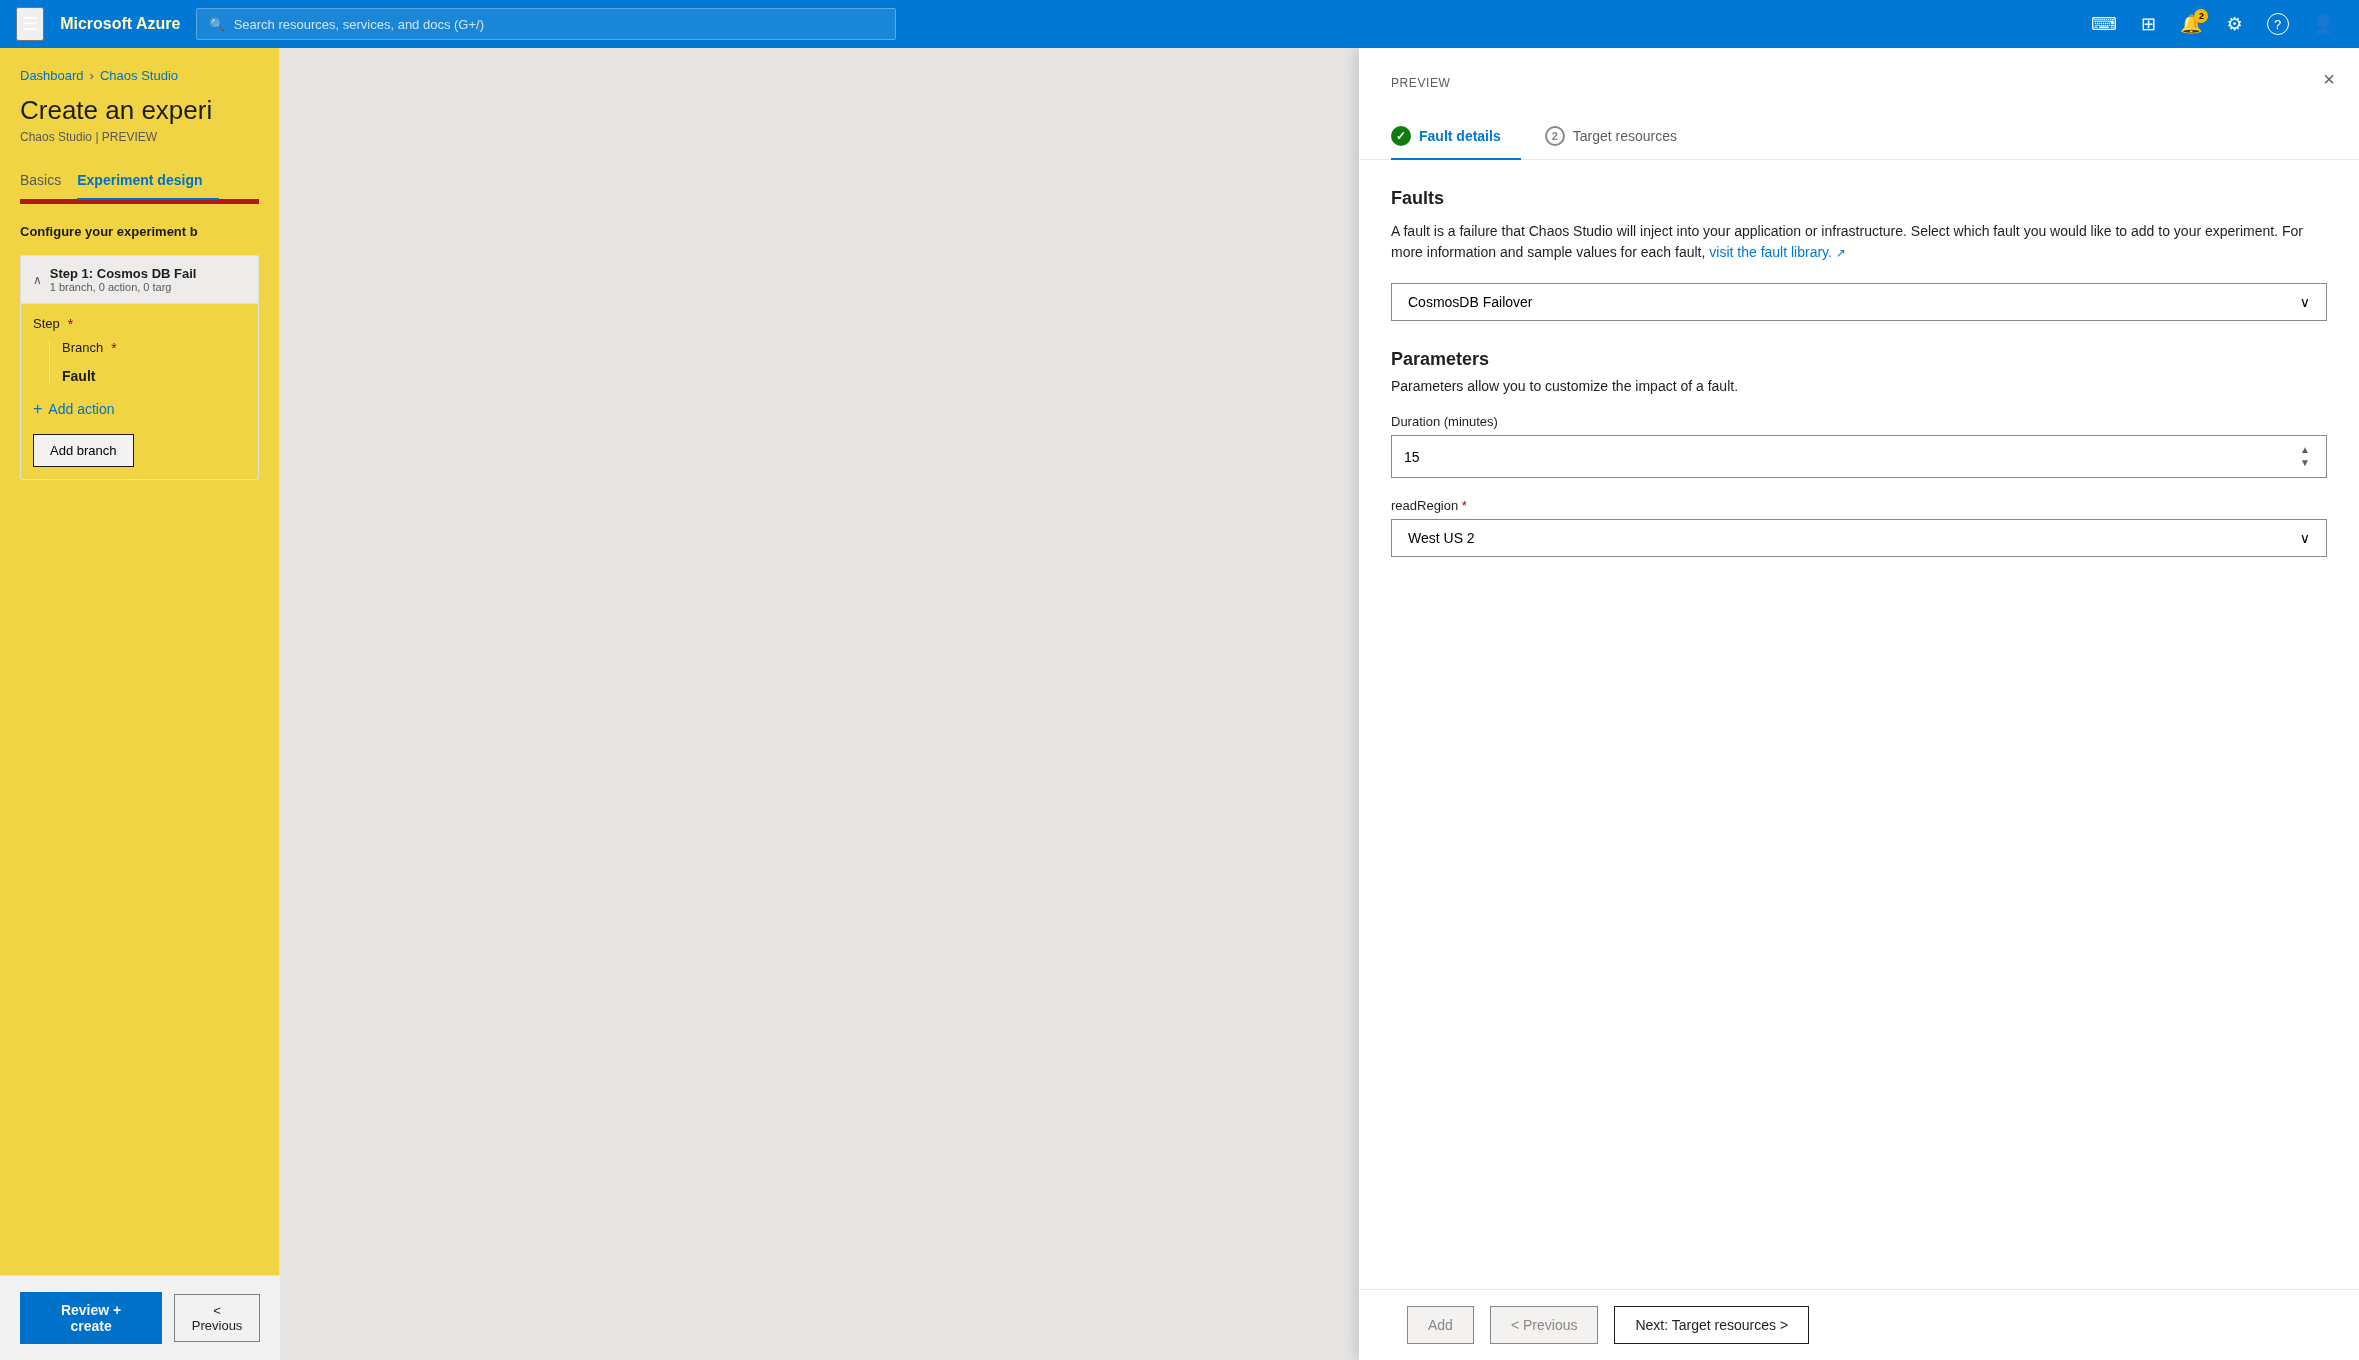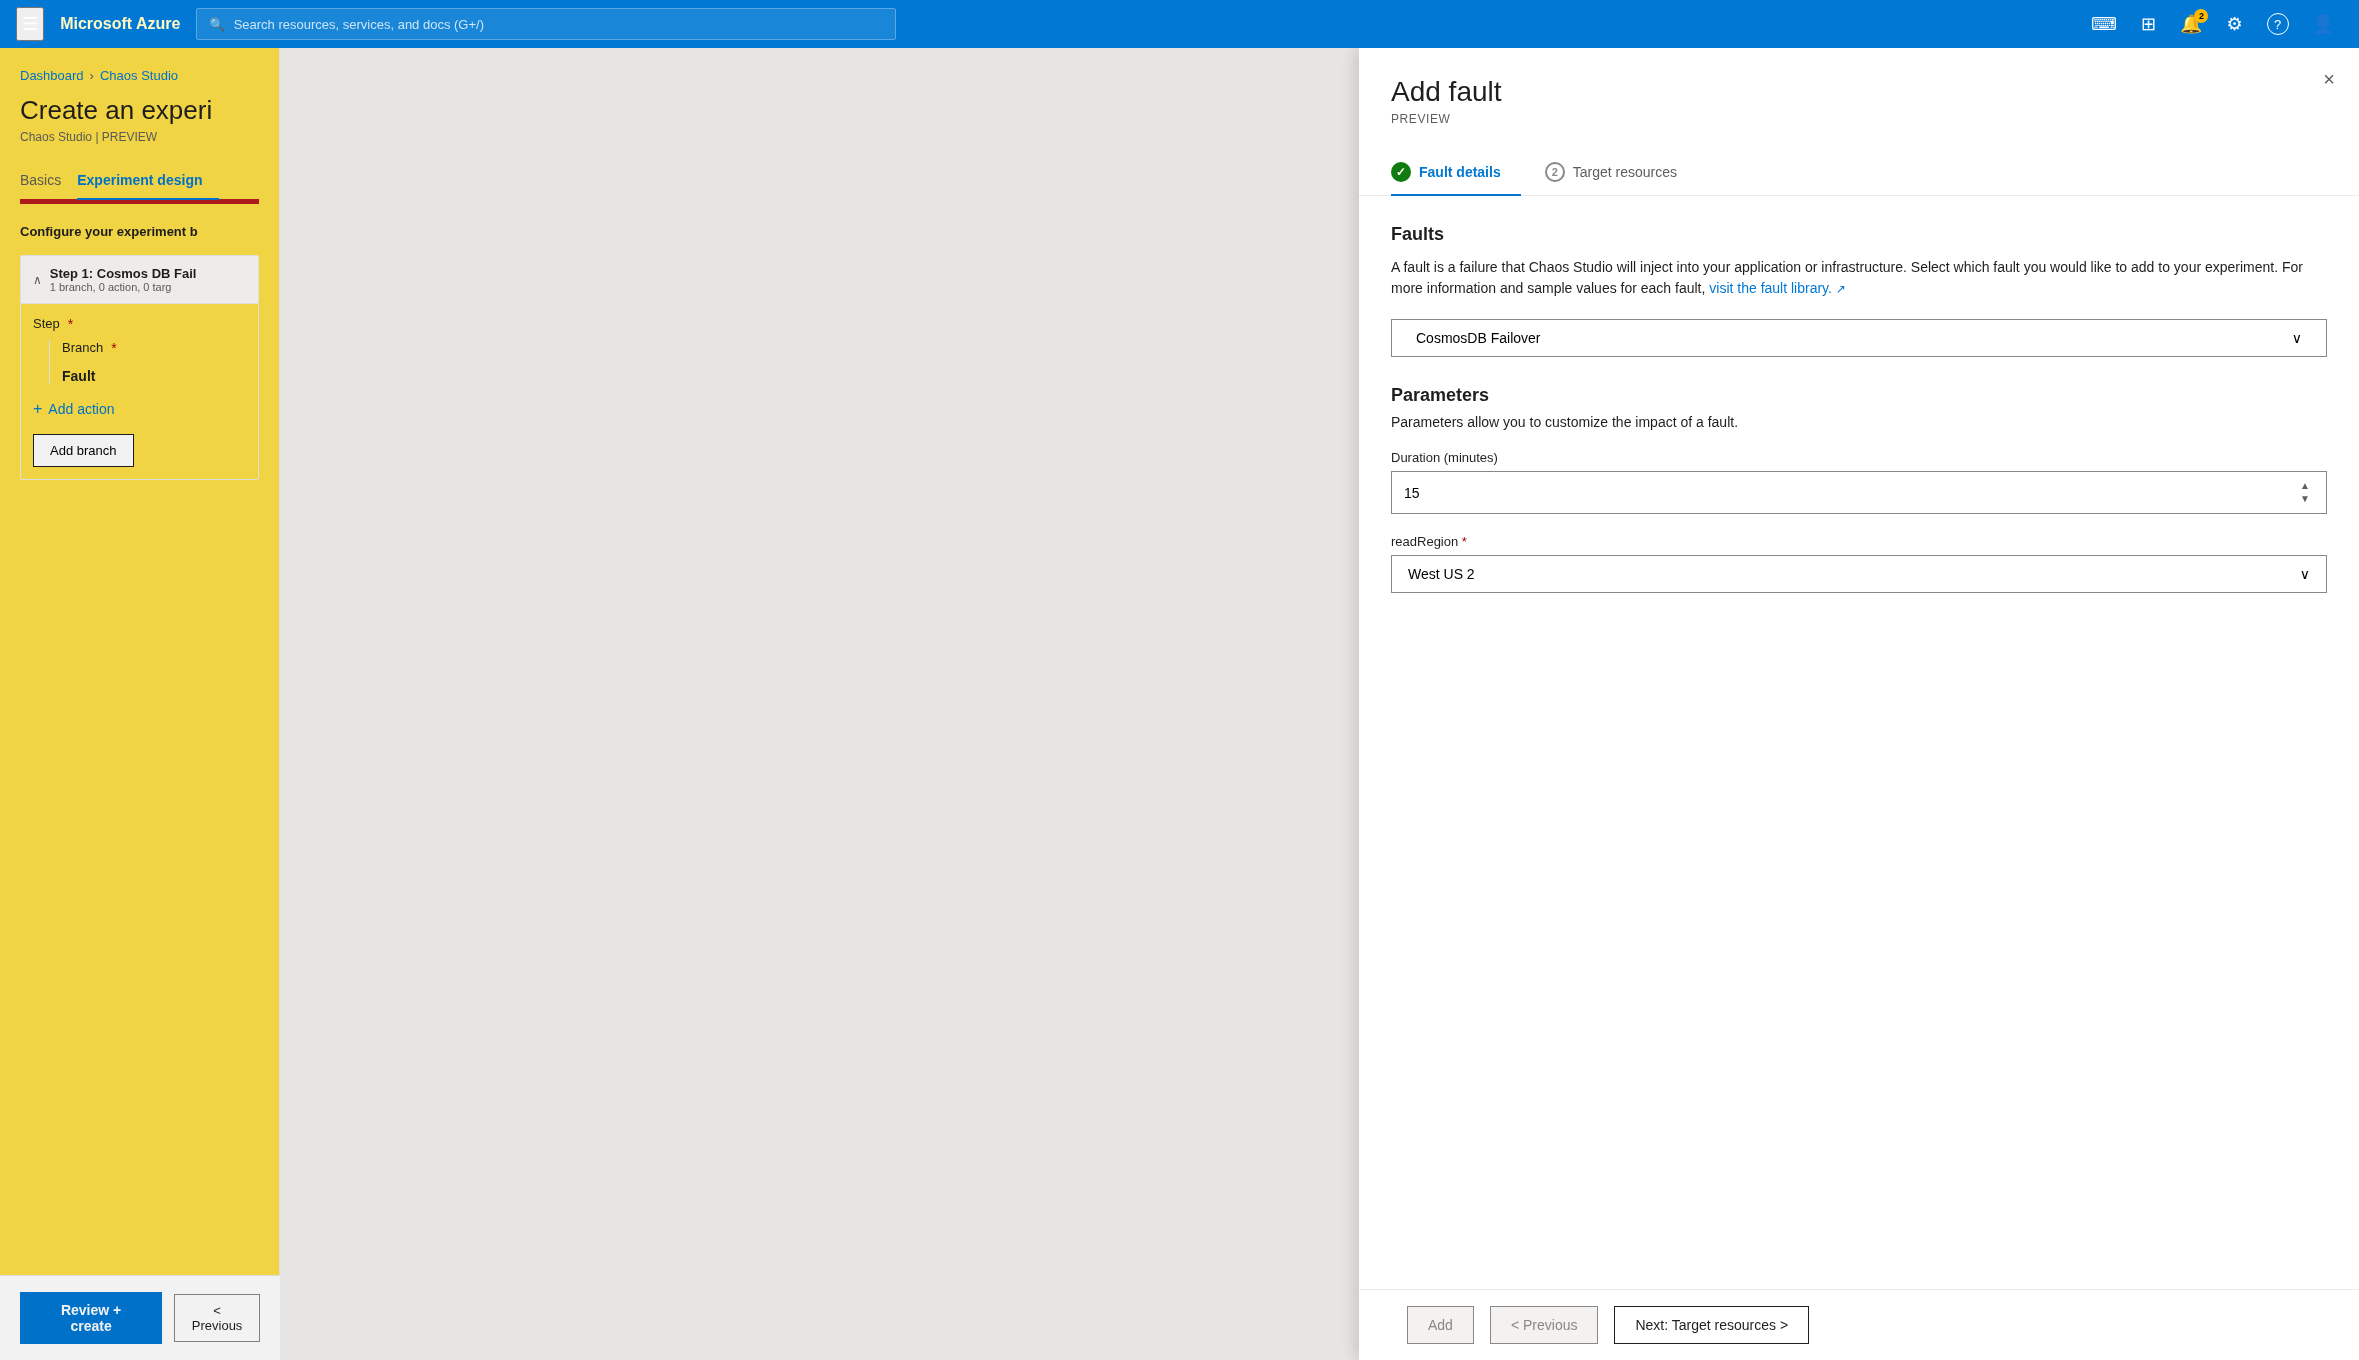--- a/index.html
+++ b/index.html
@@ -327,21 +327,21 @@
       color: #201f1e;
       line-height: 1.5;
       margin-bottom: 20px;
     }
     .section-desc a { color: #0078d4; text-decoration: none; }
     .external-link { font-size: 12px; }
 
     .fault-dropdown {
       width: 100%;
       border: 1px solid #8a8886;
-      padding: 10px 24px;
+      padding: 10px 16px;
       font-size: 14px;
       background: white;
       display: flex;
       align-items: center;
       justify-content: space-between;
       cursor: pointer;
       margin-bottom: 28px;
     }
 
     .params-title {
@@ -532,21 +532,20 @@
     <button class="review-create-btn">Review + create</button>
     <button class="bottom-nav-btn">&lt; Previous</button>
   </div>
 </div>
 
 <div class="left-dim"></div>
 
 <div class="panel-overlay">
   <div class="panel-header">
     <button class="panel-close">×</button>
-    <div class="panel-title">Add fault</div>
     <div class="panel-preview">PREVIEW</div>
   </div>
 
   <div class="panel-tabs">
     <div class="panel-tab active">
       <div class="tab-check">✓</div>
       <span>Fault details</span>
     </div>
     <div class="panel-tab">
       <div class="tab-num">2</div>

